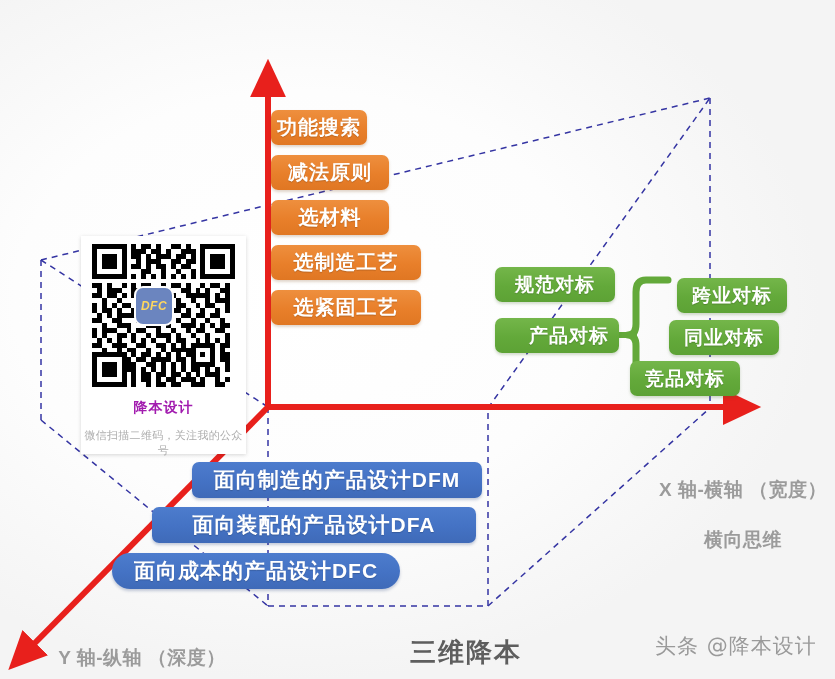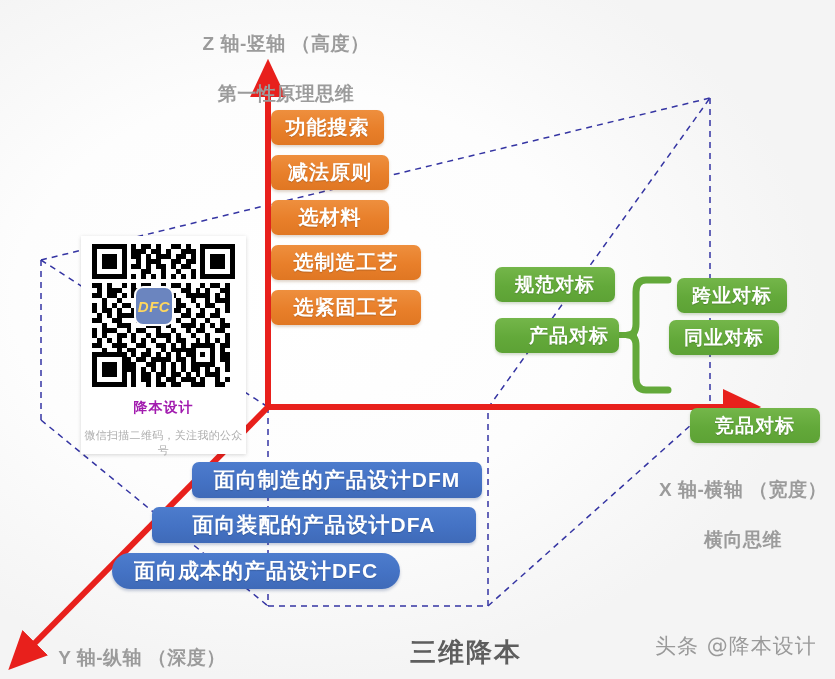--- a/index.html
+++ b/index.html
@@ -83,21 +83,21 @@
     box-sizing:border-box;
   }
   #qr-code-image{
     position:absolute;left:11px;top:8px;width:143px;height:143px;
     background:#ffffff;
   }
   #qr-logo{
     position:absolute;left:55px;top:52px;width:36px;height:36px;
     background:#6b85bf;border-radius:7px;
     display:flex;align-items:center;justify-content:center;
-    color:#ffd75e;font-size:15px;font-weight:700;font-style:italic;
+    color:#ffd75e;font-size:12px;font-weight:700;font-style:italic;
     letter-spacing:.5px;
     box-shadow:0 0 0 2px #ffffff;
   }
   #qr-caption{
     position:absolute;left:0;top:163px;width:165px;text-align:center;
     font-size:14px;font-weight:700;color:#a21caf;letter-spacing:1px;
   }
   #qr-subcaption{
     position:absolute;left:0;top:192px;width:165px;text-align:center;
     font-size:11px;color:#adadad;letter-spacing:.3px;
@@ -140,24 +140,20 @@
       <line x1="268" y1="407" x2="26" y2="652" marker-end="url(#arrowRed)"></line>
     </g>
 
     <g stroke="#63a93a" stroke-width="7" fill="none" stroke-linecap="round" stroke-linejoin="round">
       <path d="M668,280 L646,280 Q636,280 636,292 L636,324 Q636,335 628,335
                Q636,335 636,346 L636,378 Q636,390 646,390 L668,390"></path>
       <line x1="618" y1="335" x2="634" y2="335" stroke-width="6"></line>
     </g>
   </svg>
 
-  <div class="axis-label" id="z-axis-label">
-    <span>Z 轴-竖轴 （高度）</span><br>
-    <span>第一性原理思维</span>
-  </div>
   <div class="axis-label" id="x-axis-label">
     <span>X 轴-横轴 （宽度）</span><br>
     <span>横向思维</span>
   </div>
   <div class="axis-label" id="y-axis-label">
     <span>Y 轴-纵轴 （深度）</span><br>
     
   </div>
 
   <div id="qr-card">
@@ -405,34 +401,34 @@
       </svg>
     </div>
     <div id="qr-logo">
       <span>DFC</span>
     </div>
     <div id="qr-caption">降本设计</div>
     <div id="qr-subcaption">微信扫描二维码，关注我的公众号</div>
   </div>
 
   <div id="z-items">
-      <div class="box orange" style="left: 271px; top: 110px; width: 113px;">功能搜索</div>
+      <div class="box orange" style="left: 271px; top: 110px; width: 96px;">功能搜索</div>
       <div class="box orange" style="left: 271px; top: 155px; width: 118px;">减法原则</div>
       <div class="box orange" style="left: 271px; top: 200px; width: 118px;">选材料</div>
       <div class="box orange" style="left: 271px; top: 245px; width: 150px;">选制造工艺</div>
       <div class="box orange" style="left: 271px; top: 290px; width: 150px;">选紧固工艺</div>
     </div>
   <div id="x-items">
       <div class="box green" style="left: 495px; top: 267px; width: 120px;">规范对标</div>
       <div class="box green" style="left: 495px; top: 318px; width: 124px; padding-left: 24px;">产品对标</div>
     </div>
   <div id="x-subitems">
       <div class="box green" style="left: 669px; top: 278px; width: 110px; margin-left: 8px;">跨业对标</div>
       <div class="box green" style="left: 669px; top: 320px; width: 110px;">同业对标</div>
-      <div class="box green" style="left: 690px; top: 361px; width: 130px; margin-top: 47px;">竞品对标</div>
+      <div class="box green" style="left: 630px; top: 361px; width: 110px;">竞品对标</div>
     </div>
   <div id="y-items">
       <div class="box blue" style="left: 192px; top: 462px; width: 290px;">面向制造的产品设计DFM</div>
       <div class="box blue" style="left: 152px; top: 507px; width: 324px;">面向装配的产品设计DFA</div>
       <div class="box blue" style="left: 112px; top: 553px; width: 288px; border-radius: 18px;">面向成本的产品设计DFC</div>
     </div>
 
   <div id="watermark">头条 @降本设计</div>
   <div id="diagram-title">三维降本</div>
 

